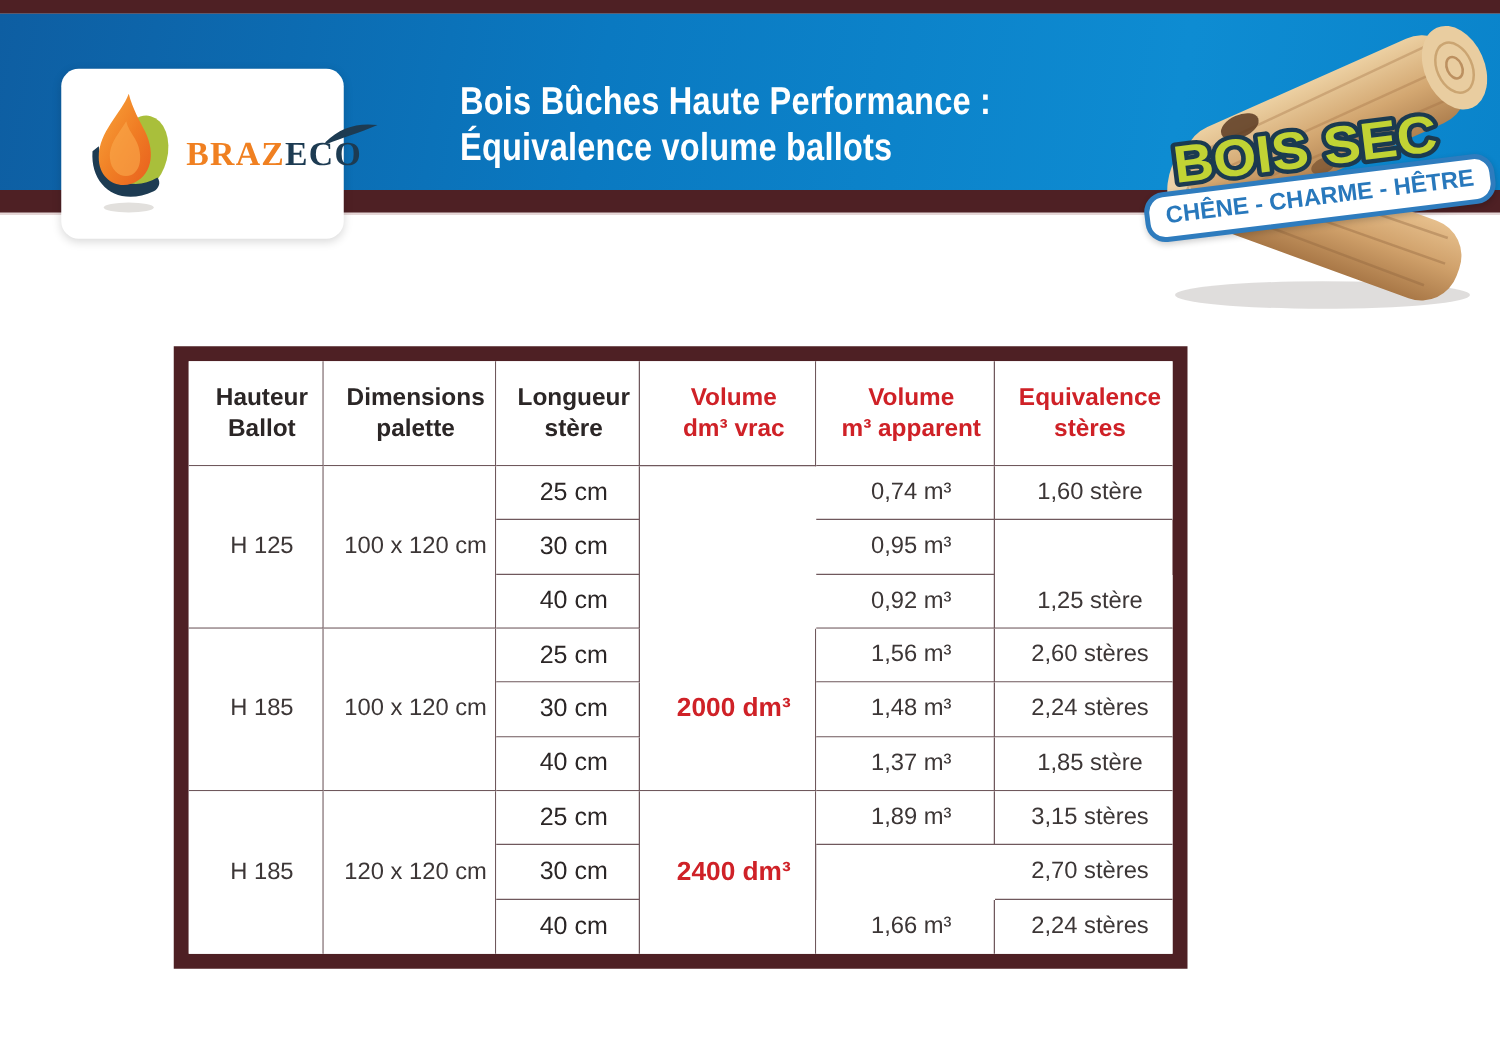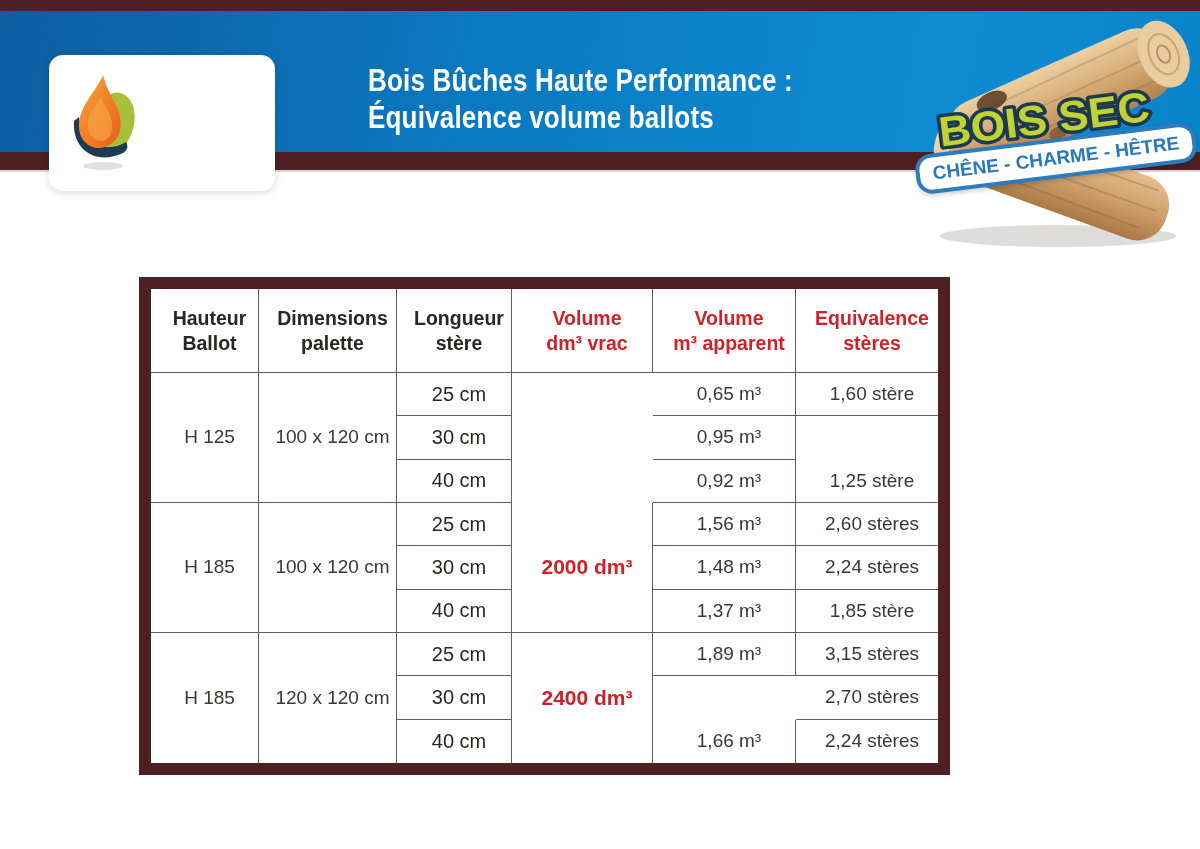--- a/index.html
+++ b/index.html
@@ -114,20 +114,26 @@
               <stop offset="1" stop-color="#e85f1e"></stop>
           </linearGradient>
         </defs>
         <ellipse cx="36" cy="95" rx="20" ry="4" fill="#e2e0dd"></ellipse>
         <ellipse cx="46" cy="52" rx="21" ry="31" fill="#a9bf3b" transform="rotate(14 46 52)"></ellipse>
         <path d="M7 50 C5 78 28 95 56 82 C60 80 62 75 59 71 C40 83 15 74 12 46 Z" fill="#1d3b52"></path>
         <path d="M36 4 C30 20 12 34 12 55 C12 72 26 80 38 76 C54 71 58 52 49 34 C45 26 39 16 36 4 Z" fill="url(#fl)"></path>
         <path d="M34 26 C28 36 20 44 21 56 C22 67 31 72 38 69 C47 65 47 50 41 40 C38 35 35 31 34 26 Z" fill="#f9a64a" opacity=".65"></path>
       </svg>
     </span>
+    <span class="brand">
+      <span class="braz">BRAZ</span><span class="eco">ECO</span>
+      <svg class="swoosh" width="46" height="20" viewBox="0 0 46 20">
+        <path d="M2 18 C14 6 28 2 44 4 C30 10 14 15 4 19 Z" fill="#1d3b52"></path>
+      </svg>
+    </span>
   </div>
 
   <div class="title">
     <div>Bois Bûches Haute Performance :</div>
     <div>Équivalence volume ballots</div>
   </div>
 
   <div class="badge">
     <svg width="236" height="58" viewBox="0 0 236 58">
       <text x="10" y="44" textLength="212" lengthAdjust="spacingAndGlyphs" style="font-family:'Liberation Sans',sans-serif;font-weight:bold;font-size:42px" fill="#c1d334" stroke="#1b3a50" stroke-width="7" paint-order="stroke" stroke-linejoin="round">BOIS SEC</text>
@@ -162,21 +168,21 @@
     <div class="cell head red bb" style="grid-area:1/6">
       <div>Equivalence</div>
       <div>stères</div>
     </div>
 
     <div class="cell br bb" style="grid-area:2/1/5/2">H 125</div>
     <div class="cell br bb" style="grid-area:2/2/5/3">100 x 120 cm</div>
     <div class="cell bold br bb" style="grid-area:2/3">25 cm</div>
     <div class="cell bold br bb" style="grid-area:3/3">30 cm</div>
     <div class="cell bold br bb" style="grid-area:4/3">40 cm</div>
-    <div class="cell br bb" style="grid-area:2/5">0,65 m³</div>
+    <div class="cell br bb" style="grid-area:2/5">0,74 m³</div>
     <div class="cell br bb" style="grid-area:3/5">0,95 m³</div>
     <div class="cell br bb" style="grid-area:4/5">0,92 m³</div>
     <div class="cell bb" style="grid-area:2/6">1,60 stère</div>
     <div class="cell bb" style="grid-area:4/6">1,25 stère</div>
 
     <div class="cell br bb" style="grid-area:5/1/8/2">H 185</div>
     <div class="cell br bb" style="grid-area:5/2/8/3">100 x 120 cm</div>
     <div class="cell bold br bb" style="grid-area:5/3">25 cm</div>
     <div class="cell bold br bb" style="grid-area:6/3">30 cm</div>
     <div class="cell bold br bb" style="grid-area:7/3">40 cm</div>

